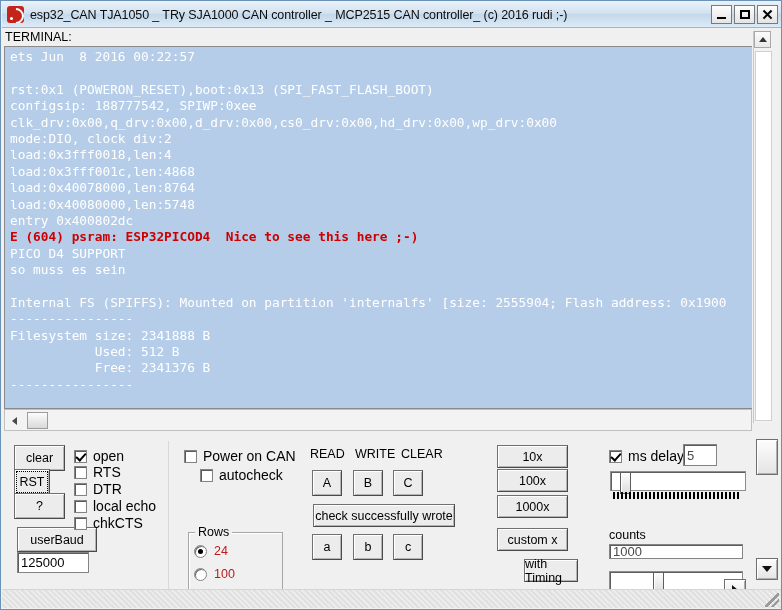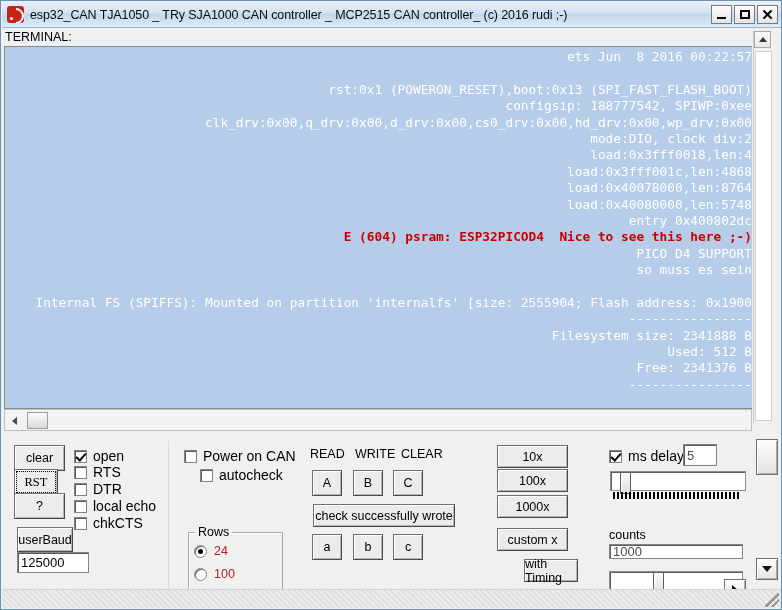--- a/index.html
+++ b/index.html
@@ -123,21 +123,20 @@
   }
   .term-inner {
     position: absolute;
     left: 5px; top: 2px;
     right: 0; bottom: 0;
     font-family: "DejaVu Sans Mono", monospace;
     font-size: 12.8px;
     line-height: 16.4px;
     color: #ffffff;
     white-space: pre;
-    text-align: right;
   }
   .term-line { height: 16.4px; }
   .term-line.red { color: #cc0000; font-weight: bold; }
   
   .vscroll {
     position: absolute;
     left: 752px; top: 30px;
     width: 18px; height: 392px;
     background: #f2f2f2;
     border-left: 1px solid #c8c8c8;
@@ -415,23 +414,23 @@
   </div>
 
   <div class="hscroll">
     <div class="hscroll-left">
       <span class="arrow-left"></span>
     </div>
     <div class="hscroll-thumb"></div>
   </div>
 
   <div class="btn" style="left:13px; top:444px; width:51px; height:26px;">clear</div>
-  <div class="btn focused" style="left:13px; top:468px; width:44px; height:26px;font-family:Liberation Serif, serif;">RST</div>
+  <div class="btn focused" style="left:13px; top:468px; width:36px; height:26px;">RST</div>
   <div class="btn" style="left:13px; top:492px; width:51px; height:26px;">?</div>
-  <div class="btn" style="left:16px; top:526px; width:56px; height:25px;text-align:center;">userBaud</div>
+  <div class="btn" style="left:16px; top:526px; width:80px; height:25px;text-align:center;">userBaud</div>
   <div class="txt" style="left:16px; top:551px; width:72px; height:21px;">125000</div>
 
   <div class="cb" style="left:73px; top:447px;">
     <span class="cb-box checked"></span>
     <span>open</span>
   </div>
   <div class="cb" style="left:73px; top:463px;">
     <span class="cb-box"></span>
     <span>RTS</span>
   </div>

